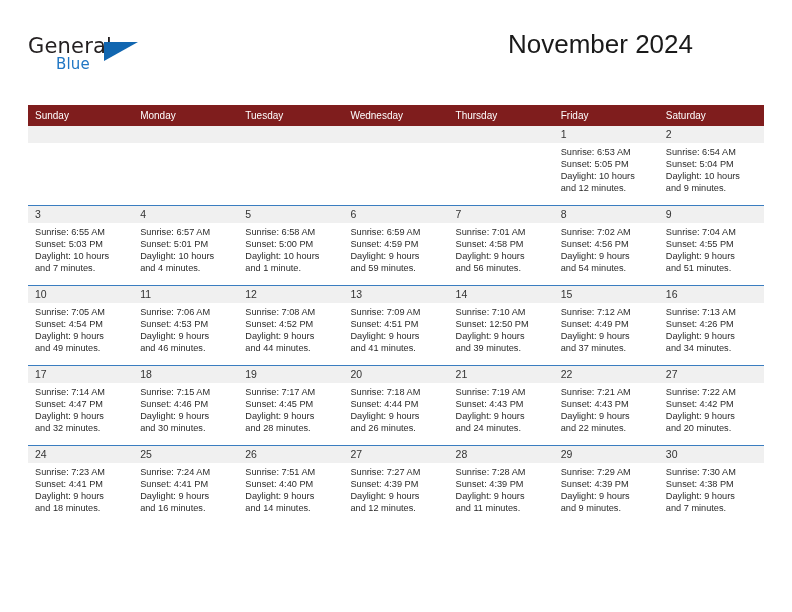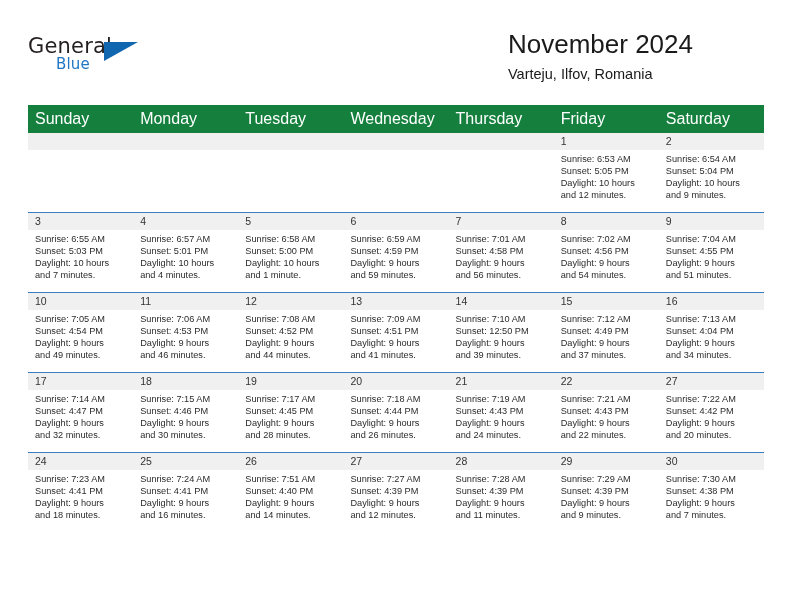--- a/index.html
+++ b/index.html
@@ -92,23 +92,23 @@
   
   .calendar {
     position: absolute;
     left: 28px;
     top: 105px;
     width: 736px;
     border-collapse: collapse;
     table-layout: fixed;
   }
   .dow-row th {
-    background: #15803d;
+    background: #7f1d1d;
     color: #ffffff;
-    font-size: 16px;
+    font-size: 10px;
     font-weight: 400;
     text-align: left;
     padding: 5px 0 5px 7px;
     height: 11px;
     border: none;
   }
   .week-row td {
     vertical-align: top;
     padding: 0;
     border-top: 1px solid #3a7dc0;
@@ -154,21 +154,20 @@
   <div class="header">
 
     <div class="brand">
       <span class="brand-general">General</span>
       <span class="brand-triangle"></span>
       <span class="brand-blue">Blue</span>
     </div>
 
     <div class="titles">
       <div class="cal-title">November 2024</div>
-      <div class="cal-subtitle">Varteju, Ilfov, Romania</div>
     </div>
 
   </div>
 
   <table class="calendar">
     <thead>
       <tr class="dow-row" id="dow-row">
           <th>Sunday</th>
           <th>Monday</th>
           <th>Tuesday</th>
@@ -377,21 +376,21 @@
                 <div>Daylight: 9 hours</div>
                 <div>and 37 minutes.</div>
               </div>
             </div>
           </td>
           <td>
             <div class="daycell">
               <div class="daynum-band">16</div>
               <div class="daylines">
                 <div>Sunrise: 7:13 AM</div>
-                <div>Sunset: 4:04 PM</div>
+                <div>Sunset: 4:26 PM</div>
                 <div>Daylight: 9 hours</div>
                 <div>and 34 minutes.</div>
               </div>
             </div>
           </td>
         </tr>
         <tr class="week-row">
           <td>
             <div class="daycell">
               <div class="daynum-band">17</div>

